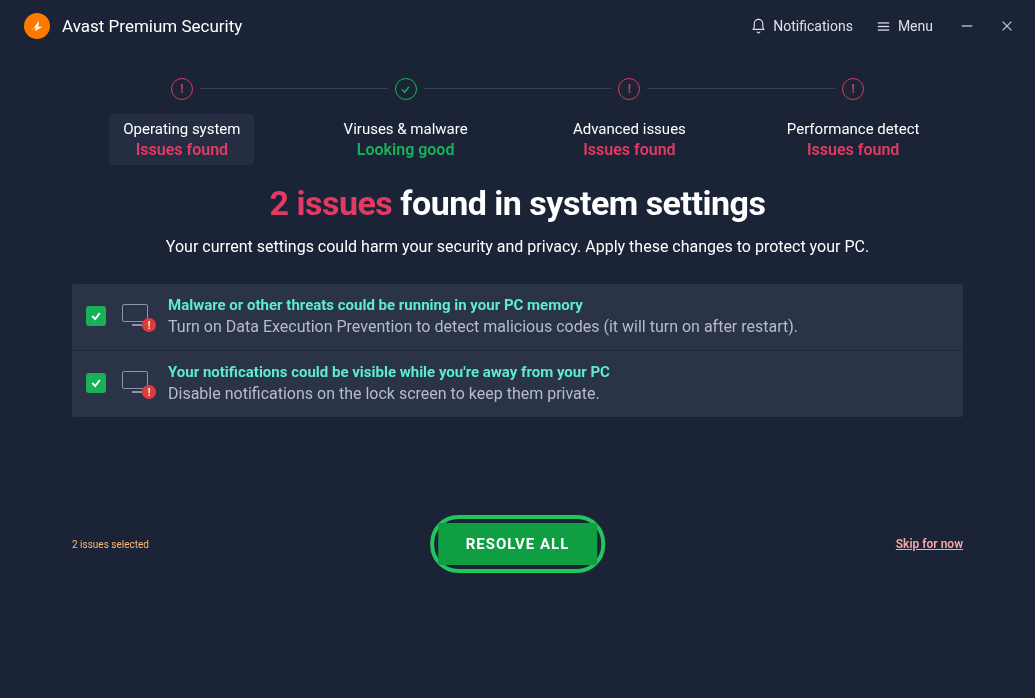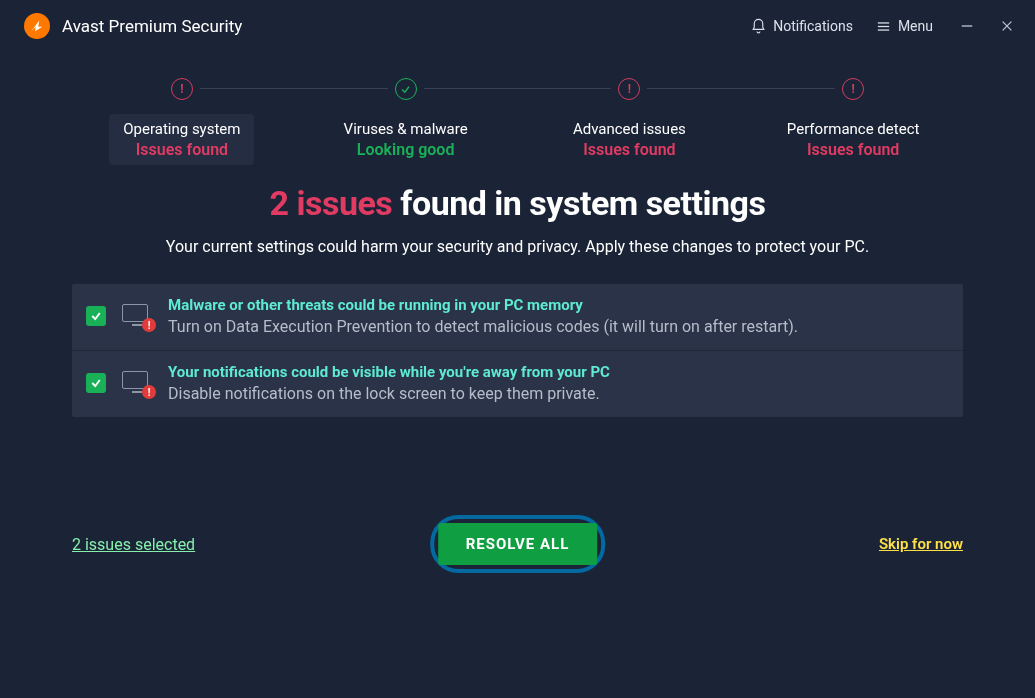--- a/index.html
+++ b/index.html
@@ -47,25 +47,25 @@
   .device-icon { position: relative; width: 30px; height: 24px; flex: 0 0 auto; }
   .device-icon .screen { width: 26px; height: 18px; border: 1.5px solid #8e95a8; border-radius: 2px; }
   .device-icon .base { width: 10px; height: 1.5px; background: #8e95a8; margin: 2px auto 0; }
   .device-icon .alert { position: absolute; right: -4px; bottom: -4px; width: 14px; height: 14px; border-radius: 50%; background: #e23b3b; color: #fff; font-size: 10px; font-weight: 700; display: flex; align-items: center; justify-content: center; }
   .issue-text { flex: 1; }
   .issue-title { font-size: 15px; font-weight: 700; color: #5eead4; }
   .issue-desc { font-size: 16px; color: #b6bcc9; margin-top: 3px; }
 
   
   .footer { position: absolute; left: 0; right: 0; bottom: 0; height: 92px; display: flex; align-items: center; padding: 0 72px; }
-  .sel-count { font-size: 16px; color: #86efac; text-decoration: underline; }
+  .sel-count { font-size: 10px; color: #fdba74; }
   .footer-center { position: absolute; left: 50%; top: 50%; transform: translate(-50%, -50%); }
-  .resolve-wrap { border: 4px solid #0369a1; border-radius: 28px; padding: 4px; }
+  .resolve-wrap { border: 4px solid #22c55e; border-radius: 28px; padding: 4px; }
   .resolve-btn { background: #0f9e42; color: #fff; font-weight: 700; font-size: 15px; letter-spacing: 1px; padding: 12px 28px; border: none; border-radius: 3px; cursor: pointer; }
-  .skip { position: absolute; right: 72px; top: 50%; transform: translateY(-50%); font-size: 15px; color: #fde047; text-decoration: underline; cursor: pointer; font-weight: 600;}
+  .skip { position: absolute; right: 72px; top: 50%; transform: translateY(-50%); font-size: 12px; color: #fca5a5; text-decoration: underline; cursor: pointer; font-weight: 600;}
 </style>
 </head>
 <body>
 
 <div class="window">
 
   <div class="titlebar">
     <div class="logo">
       <svg viewBox="0 0 24 24">
           <path d="M4 19 L15 4 L14 13 L20 13 L9 20 L10 13 Z" fill="#fff"></path>

